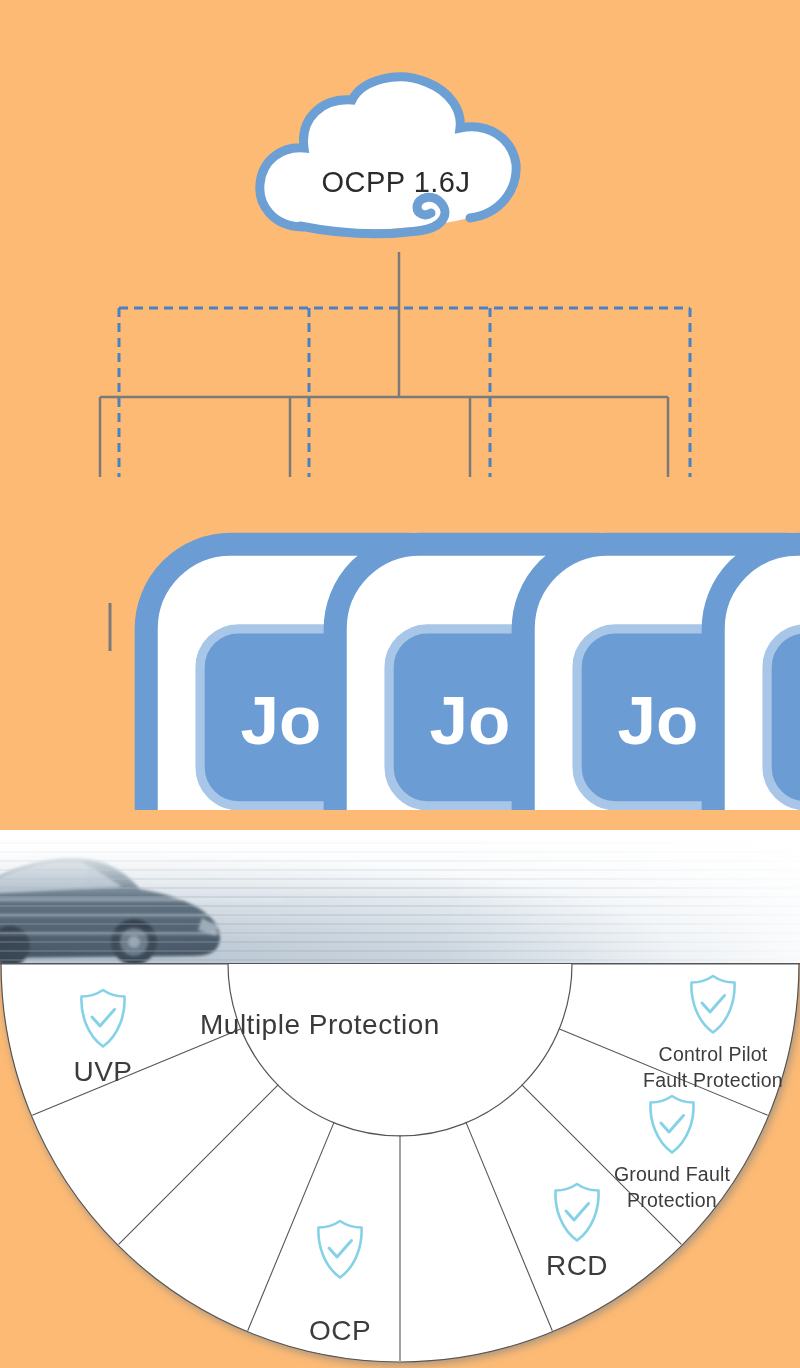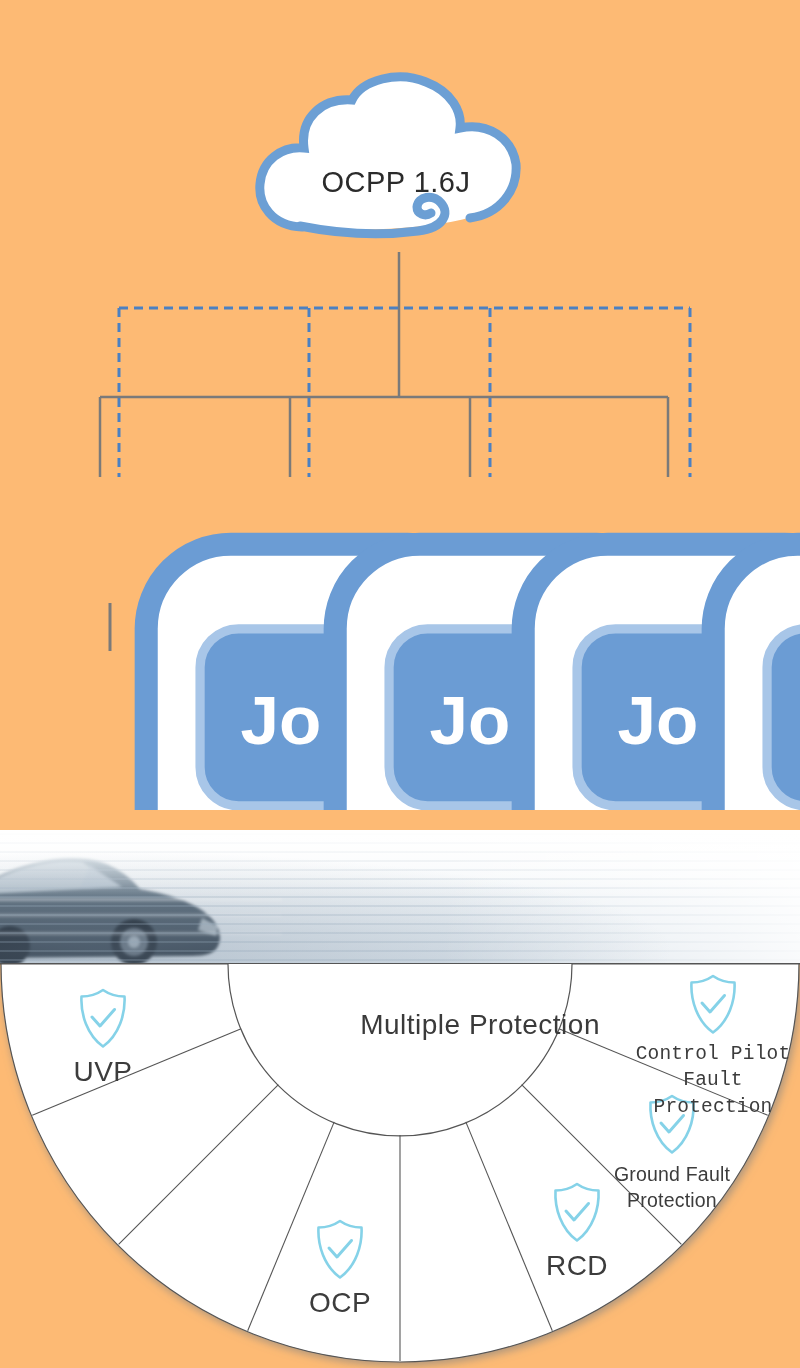--- a/index.html
+++ b/index.html
@@ -21,33 +21,33 @@
   .strip .tint{position:absolute;inset:0;
          background:radial-gradient(ellipse at 12% 90%, rgba(120,140,160,.38), rgba(120,140,160,0) 58%),
                     linear-gradient(to right, rgba(255,255,255,0) 55%, rgba(255,255,255,.85) 100%),
                     linear-gradient(to bottom, #ffffff 0%, rgba(255,255,255,0) 50%);}
   .strip .car-photo-svg{position:absolute;left:-18px;bottom:-2px;filter:blur(1.4px);}
 
   
   .fan-wrap{position:absolute;top:963px;left:0;width:800px;height:405px;}
   .fan{position:absolute;top:0;left:0;}
   .fan-title{position:absolute;top:46px;left:200px;width:400px;margin:0;
-             font-size:28px;font-weight:400;color:#3a3a3a;text-align:right;letter-spacing:.5px;}
+             font-size:28px;font-weight:400;color:#3a3a3a;text-align:left;letter-spacing:.5px;}
   .pitem{position:absolute;width:170px;display:flex;flex-direction:column;align-items:center;}
   .pitem svg{flex:0 0 auto;}
   .plabel{margin-top:5px;font-size:28px;color:#3c3c3c;text-align:center;letter-spacing:.5px;line-height:1.2;}
   .plabel.small{font-size:19.5px;letter-spacing:.2px;line-height:1.35;}
   .p0{left:18px;top:23px;}
   .p1{left:57px;top:133px;}
   .p2{left:145px;top:214px;}
-  .p3{left:255px;top:254px;}
+  .p3{left:255px;top:254px;gap:28px;}
   .p4{left:370px;top:254px;}
   .p5{left:492px;top:217px;}
   .p6{left:587px;top:129px;}
-  .p7{left:628px;top:9px;font-family:Liberation Mono, monospace;}
+  .p7{left:628px;top:9px;}
   .p6 .plabel{max-width:134px;text-align:center;}
   .p7 .plabel{max-width:158px;}
 </style>
 </head>
 <body>
 
 <div class="page">
 
   <svg class="tree" width="800" height="810" viewBox="0 0 800 810">
     <defs>

